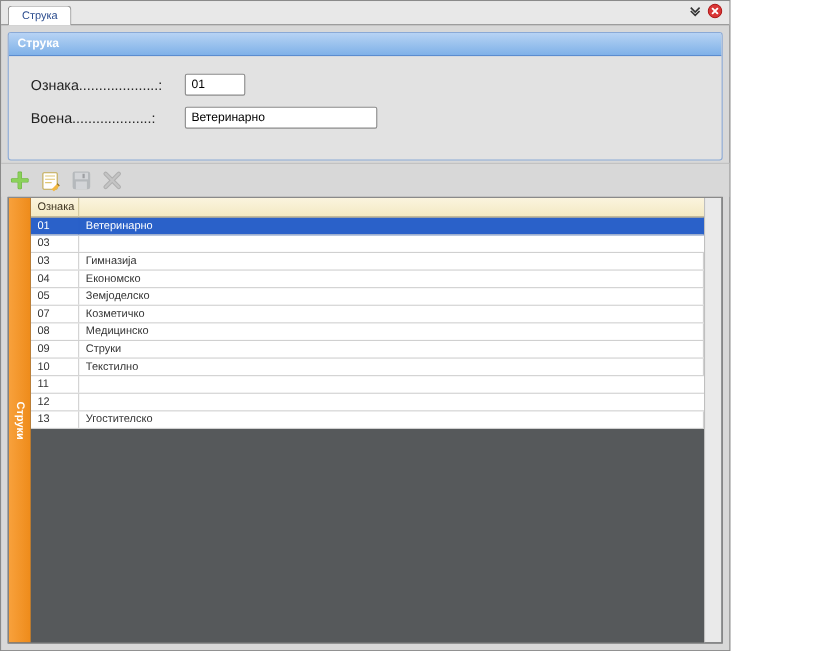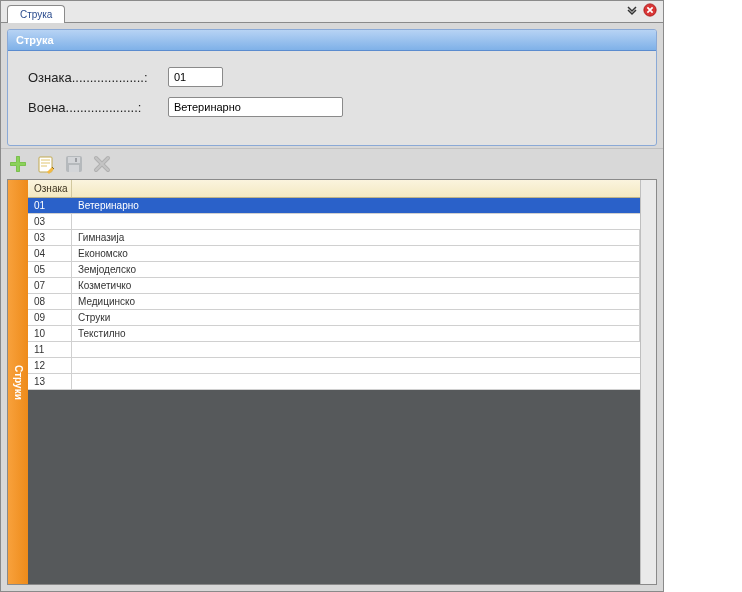--- a/index.html
+++ b/index.html
@@ -320,20 +320,21 @@
                 <div class="cell col-name">Текстилно</div>
               </div>
               <div class="grid-row">
                 <div class="cell col-code">11</div>
               </div>
               <div class="grid-row">
                 <div class="cell col-code">12</div>
               </div>
               <div class="grid-row">
                 <div class="cell col-code">13</div>
+                <div class="cell col-name">Угостителско</div>
               </div>
             </div>
         </div>
         <div class="grid-scrollbar"></div>
       </div>
     </div>
   </div>
 
 </div>
 

